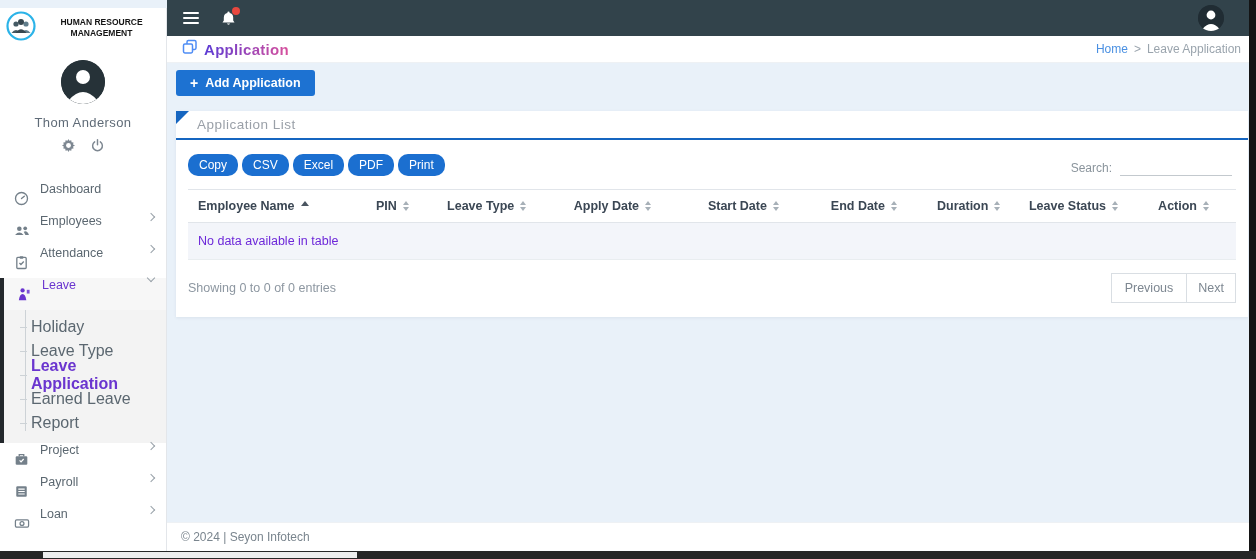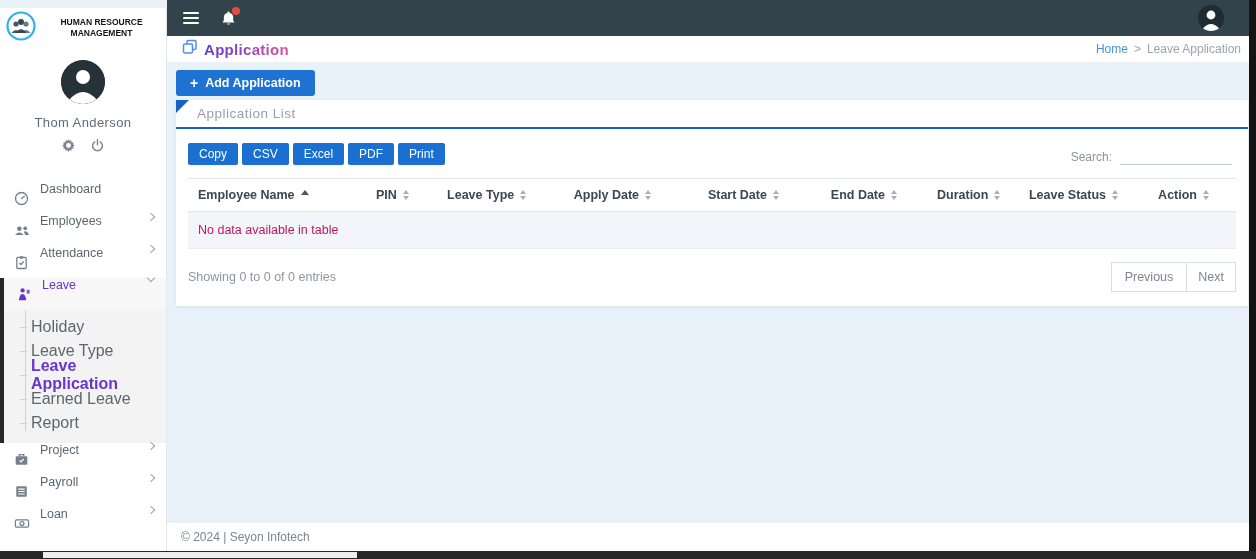--- a/index.html
+++ b/index.html
@@ -67,49 +67,49 @@
   .actions-row { position:absolute; left:176px; top:70px; display:flex; gap:10px; z-index:2; }
   .btn-primary, .btn-purple { display:flex; align-items:center; gap:7px; border:none; cursor:pointer;
     color:#fff; font-size:12.5px; font-weight:bold; font-family:inherit;
     padding:6px 14px; border-radius:3px; }
   .btn-primary { background:#1d72d2; }
   .btn-purple { background:#6f44c0; }
   .plus-glyph { font-size:14px; font-weight:bold; line-height:1; }
   .list-glyph { width:13px; }
   .list-glyph i { display:block; height:2px; background:#fff; margin:2px 0; }
 
-  .card { position:absolute; left:176px; top:100px; width:1072px; min-height:200px;
+  .card { position:absolute; left:176px; top:111px; width:1072px; min-height:200px;
     background:#fff; box-shadow:0 1px 3px rgba(40,60,90,.08); z-index:2; }
   .card-corner { position:absolute; left:0; top:0; width:0; height:0;
     border-top:13px solid #1565c0; border-right:13px solid transparent; }
   .card-header { height:29px; display:flex; align-items:center; padding:0 21px;
     border-bottom:2px solid #1565c0; }
   .card-title { font-size:13.5px; color:#9aa0a8; letter-spacing:.5px; }
   .card-body { padding:14px 12px 14px; }
 
   .table-toolbar { display:flex; align-items:flex-end; }
   .export-group { display:flex; gap:4px; }
   .btn-export { background:#1b6fd0; color:#fff; border:none; cursor:pointer; font-family:inherit;
-    font-size:12px; padding:4px 11px; border-radius:2px; }
+    font-size:12px; padding:4px 11px; border-radius:10px; }
   .search-wrap { margin-left:auto; display:flex; align-items:center; gap:8px; padding-right:4px; }
   .search-label { font-size:12px; color:#8a949c; }
   .search-input { width:112px; border:none; border-bottom:1px solid #c3c9ce; background:transparent;
     height:17px; font-family:inherit; font-size:12px; outline:none; color:#444; }
 
   table.data-table { width:100%; border-collapse:collapse; margin-top:13px; }
   .data-table th { font-size:12.5px; font-weight:bold; color:#3b4754; padding:9px 8px;
     border-top:1px solid #e1e5ea; border-bottom:1px solid #e1e5ea; text-align:center; cursor:pointer; white-space:nowrap; }
   .data-table th:first-child { text-align:left; padding-left:10px; }
   .th-inner { display:inline-flex; align-items:center; gap:6px; }
   .sort-asc { width:0; height:0; border-left:4px solid transparent; border-right:4px solid transparent;
     border-bottom:5px solid #4a5560; display:inline-block; margin-top:-6px; }
   .sort-both { display:inline-flex; flex-direction:column; gap:2px; }
   .sort-both .up { width:0; height:0; border-left:3.5px solid transparent; border-right:3.5px solid transparent; border-bottom:4px solid #a7b0b8; }
   .sort-both .down { width:0; height:0; border-left:3.5px solid transparent; border-right:3.5px solid transparent; border-top:4px solid #a7b0b8; }
-  .empty-row td { background:#f3f5fa; color:#be185d; font-size:12.5px; padding:11px 10px;
+  .empty-row td { background:#f3f5fa; color:#6d28d9; font-size:12.5px; padding:11px 10px;
     border-bottom:1px solid #e9edf0; }
 
   .table-footer { display:flex; align-items:center; margin-top:13px; }
   .info-text { font-size:12.5px; color:#8d97a1; }
   .pager { margin-left:auto; display:flex; }
   .page-btn { background:#fff; border:1px solid #d9dee3; color:#7d8791; font-family:inherit;
     font-size:12.5px; padding:7px 13px; cursor:pointer; }
   .page-btn.next { margin-left:-1px; padding:7px 11px; }
 
   .footer { position:absolute; left:167px; right:0; top:522px; height:29px; background:#fff;

